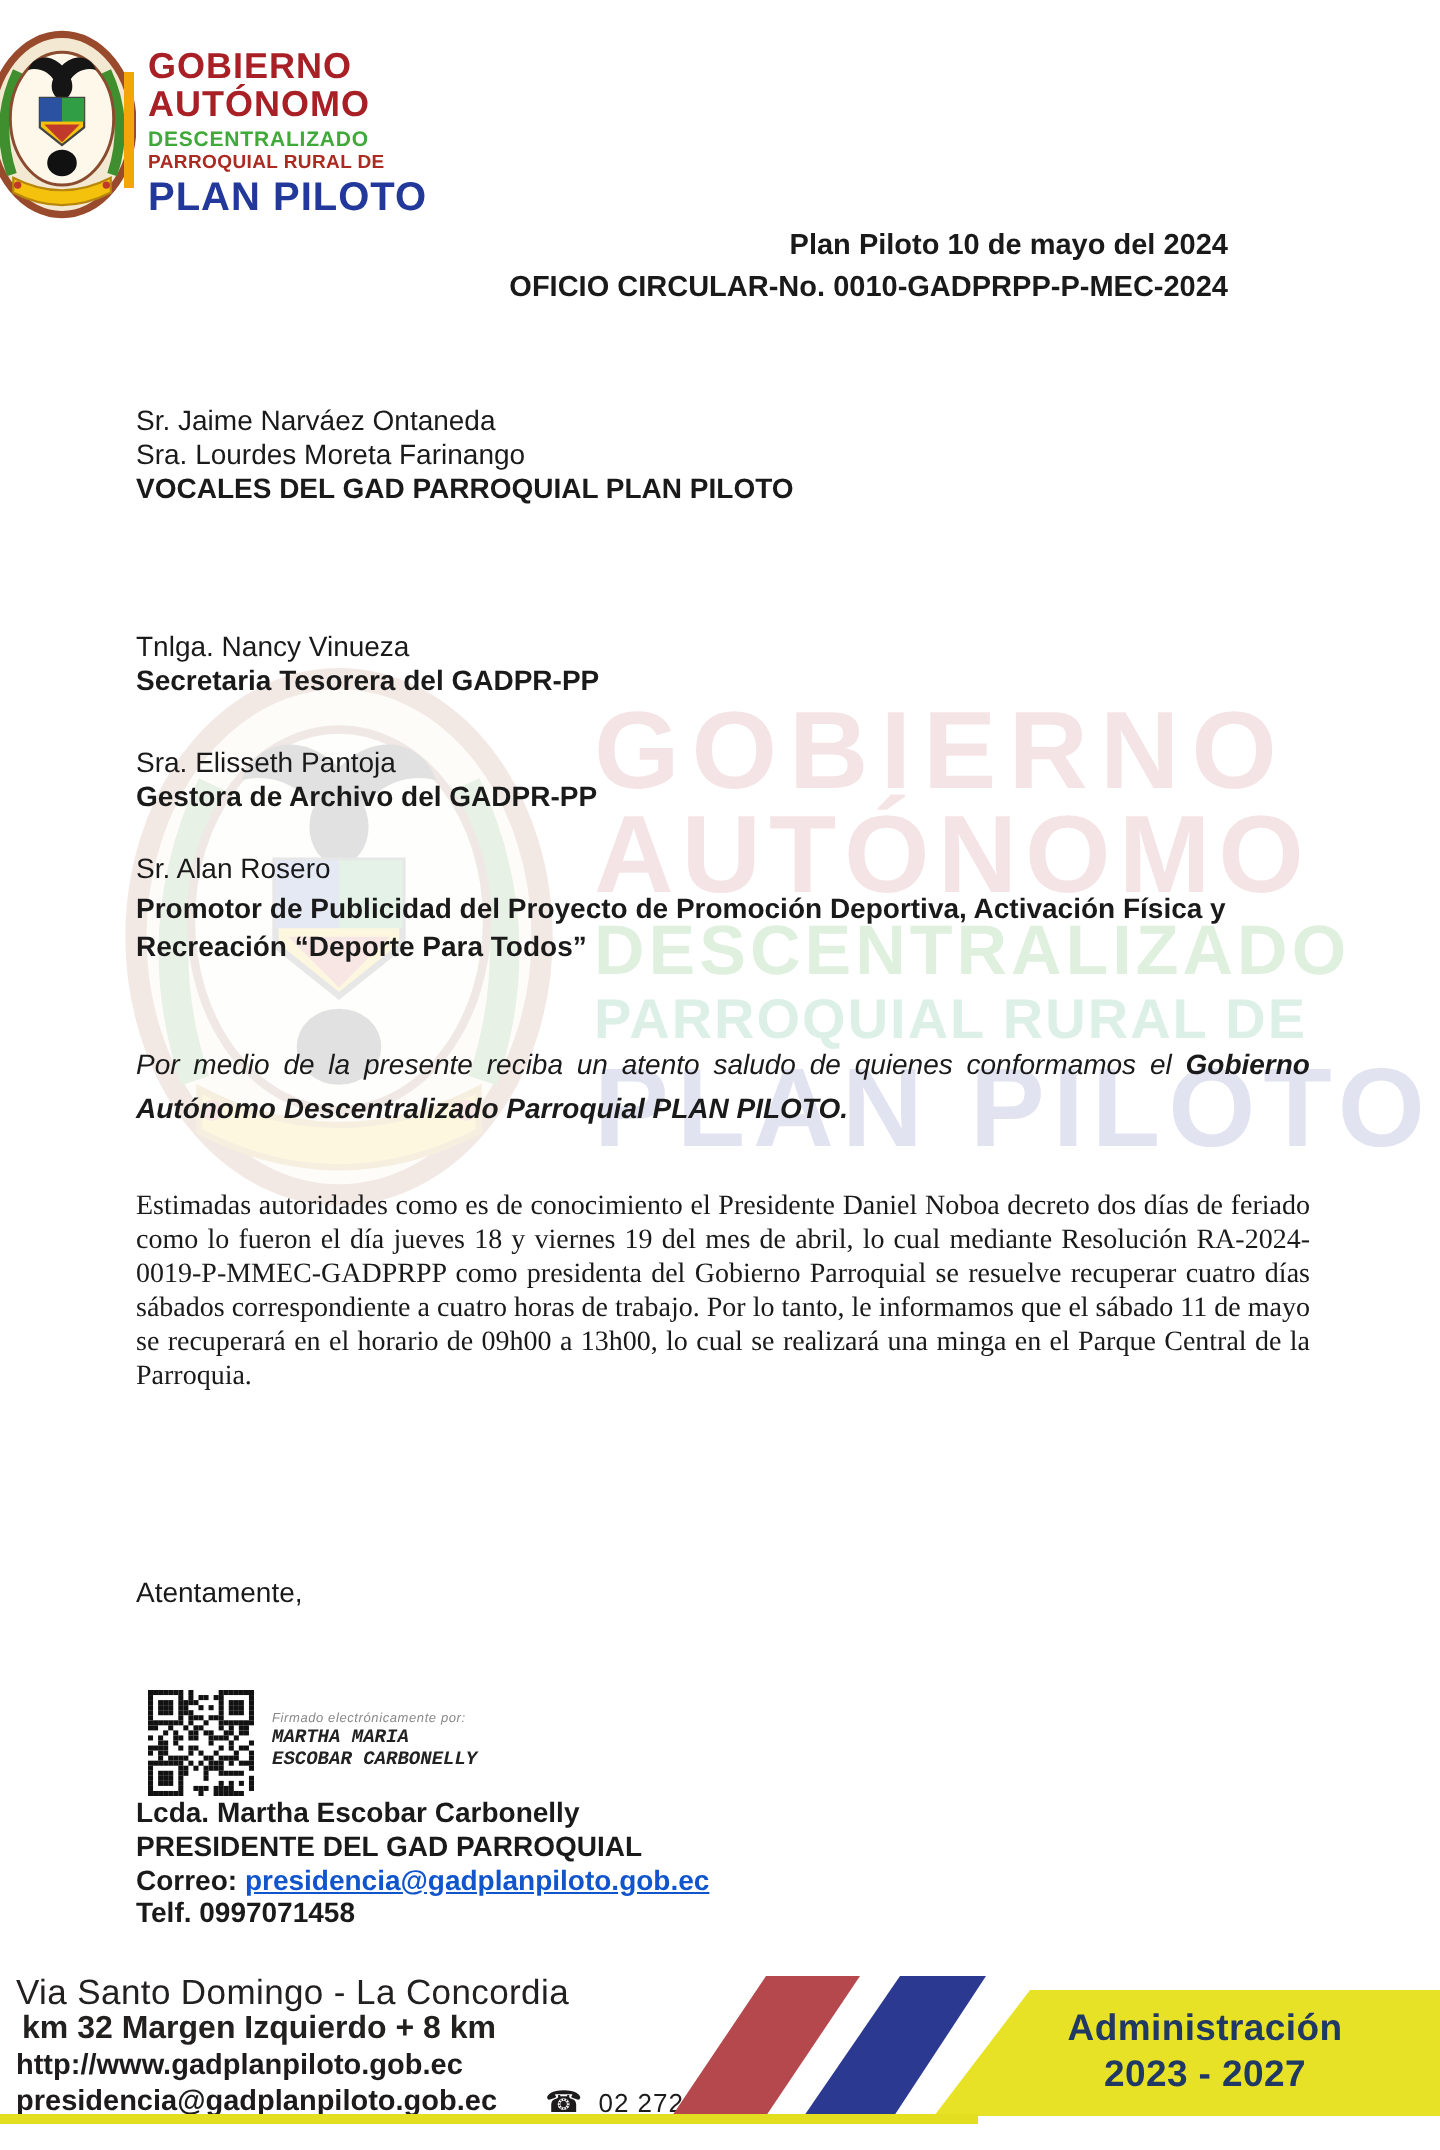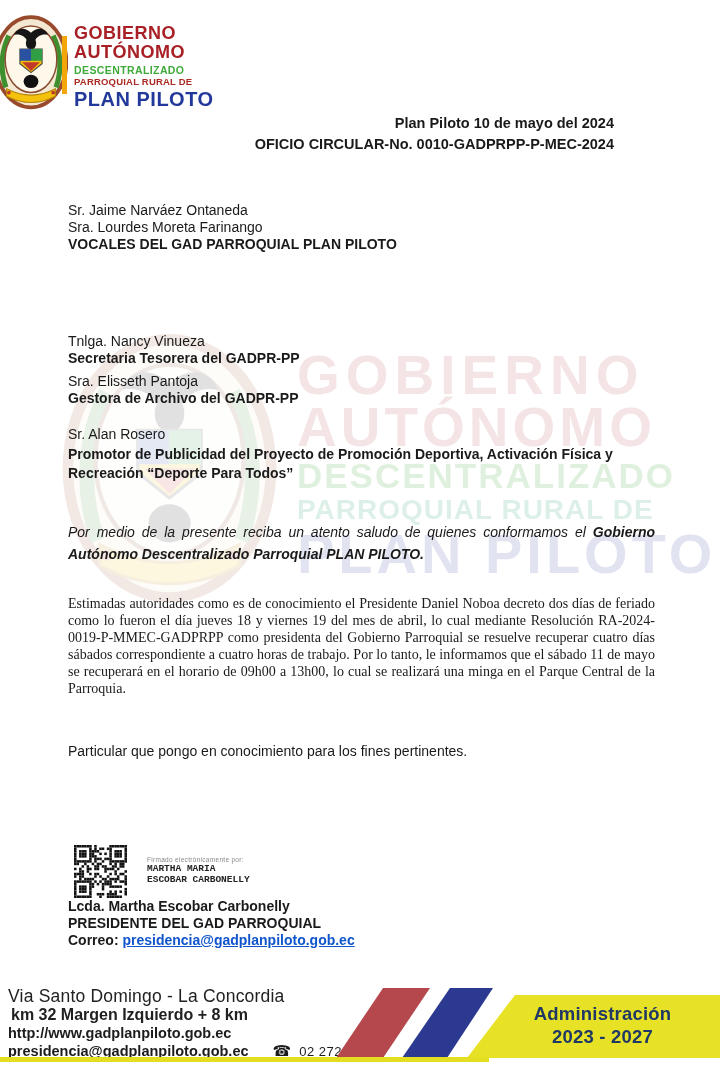--- a/index.html
+++ b/index.html
@@ -21,21 +21,21 @@
   .col{left:68px;width:587px;font-size:14px;}
   .names{line-height:17.2px;}
   .b{font-weight:bold;}
   .just{text-align:justify;}
   .p2{line-height:17px;font-family:Liberation Serif, serif;}
   .p1{line-height:21.5px;}
   a.maillink{color:#1155cc;text-decoration:underline;font-weight:bold;cursor:pointer;}
   
   .sigblock{line-height:16.8px;font-weight:bold;font-size:14px;}
   .qr-wrap{left:74px;top:845px;display:flex;align-items:flex-start;}
-  .qr-meta{margin-left:20px;margin-top:11px;}
+  .qr-meta{margin-left:9px;margin-top:11px;font-style:italic;}
   .qr-small{font-size:6.5px;color:#888;letter-spacing:.3px;line-height:7px;}
   .qr-name{font-family:"Liberation Mono",monospace;font-weight:bold;font-size:9.5px;line-height:11px;color:#222;}
   
   .wmt{position:absolute;font-weight:bold;line-height:1;white-space:nowrap;}
   .wm-g1{left:297px;top:348px;font-size:55px;letter-spacing:6px;color:rgba(170,32,38,.12);}
   .wm-g2{left:297px;top:400px;font-size:55px;letter-spacing:4px;color:rgba(170,32,38,.12);}
   .wm-g3{left:297px;top:458px;font-size:35px;font-weight:600;letter-spacing:2px;color:rgba(63,170,57,.17);}
   .wm-g4{left:297px;top:496px;font-size:28px;letter-spacing:1px;color:rgba(63,170,130,.18);}
   .wm-g5{left:297px;top:526px;font-size:56px;letter-spacing:4px;color:rgba(40,58,155,.14);}
   
@@ -102,21 +102,21 @@
     <div>Plan Piloto 10 de mayo del 2024</div>
     <div>OFICIO CIRCULAR-No. 0010-GADPRPP-P-MEC-2024</div>
   </div>
 
   <div class="abs layer col names" style="top:202px;">
     <div>Sr. Jaime Narváez Ontaneda</div>
     <div>Sra. Lourdes Moreta Farinango</div>
     <div class="b">VOCALES DEL GAD PARROQUIAL PLAN PILOTO</div>
   </div>
 
-  <div class="abs layer col names" style="top:333px;">
+  <div class="abs layer col names" style="top:315px;">
     <div>Tnlga. Nancy Vinueza</div>
     <div class="b">Secretaria Tesorera del GADPR-PP</div>
   </div>
 
   <div class="abs layer col names" style="top:373px;">
     <div>Sra. Elisseth Pantoja</div>
     <div class="b">Gestora de Archivo del GADPR-PP</div>
   </div>
 
   <div class="abs layer col" style="top:425px;line-height:19.5px;">
@@ -124,22 +124,22 @@
     <div class="b">Promotor de Publicidad del Proyecto de Promoción Deportiva, Activación Física y Recreación “Deporte Para Todos”</div>
   </div>
 
 
   <div class="abs layer col just p1" style="top:522px;font-style:italic;">
     <span>Por medio de la presente reciba un atento saludo de quienes conformamos el </span><span class="b">Gobierno Autónomo Descentralizado Parroquial PLAN PILOTO.</span>
   </div>
 
   <div class="abs layer col just p2" style="top:595px;">Estimadas autoridades como es de conocimiento el Presidente Daniel Noboa decreto dos días de feriado como lo fueron el día jueves 18 y viernes 19 del mes de abril, lo cual mediante Resolución RA-2024-0019-P-MMEC-GADPRPP como presidenta del Gobierno Parroquial se resuelve recuperar cuatro días sábados correspondiente a cuatro horas de trabajo. Por lo tanto, le informamos que el sábado 11 de mayo se recuperará en el horario de 09h00 a 13h00, lo cual se realizará una minga en el Parque Central de la Parroquia.</div>
 
-  <div class="abs layer col" style="top:743px;">Particular que pongo en conocimiento para los fines pertinentes.</div>
-
+
+  <div class="abs layer col" style="top:788px;">Atentamente,</div>
 
   <div class="abs layer qr-wrap">
     <svg id="qr" width="53" height="53" viewBox="0 0 54.6 54.6" fill="#111">
         <rect x="0.0" y="0.0" width="2.6" height="2.6"></rect>
         <rect x="2.6" y="0.0" width="2.6" height="2.6"></rect>
         <rect x="5.2" y="0.0" width="2.6" height="2.6"></rect>
         <rect x="7.8" y="0.0" width="2.6" height="2.6"></rect>
         <rect x="10.4" y="0.0" width="2.6" height="2.6"></rect>
         <rect x="13.0" y="0.0" width="2.6" height="2.6"></rect>
         <rect x="15.6" y="0.0" width="2.6" height="2.6"></rect>
@@ -374,20 +374,21 @@
       <div class="qr-name">ESCOBAR CARBONELLY</div>
     </div>
   </div>
 
   <div class="abs layer col sigblock" style="top:898px;">
     <div>Lcda. Martha Escobar Carbonelly</div>
     <div>PRESIDENTE DEL GAD PARROQUIAL</div>
     <div>
       <span>Correo: </span><a class="maillink">presidencia@gadplanpiloto.gob.ec</a>
     </div>
+    <div>Telf. 0997071458</div>
   </div>
 
   <div class="abs layer f-line1">Via Santo Domingo - La Concordia</div>
   <div class="abs layer f-line2">km 32 Margen Izquierdo + 8 km</div>
   <div class="abs layer f-web">http://www.gadplanpiloto.gob.ec</div>
   <div class="abs layer f-mailrow">
     <span>presidencia@gadplanpiloto.gob.ec</span>
     <span class="f-phone-ico">☎</span>
     <span class="f-phone">02 2721062</span>
   </div>

